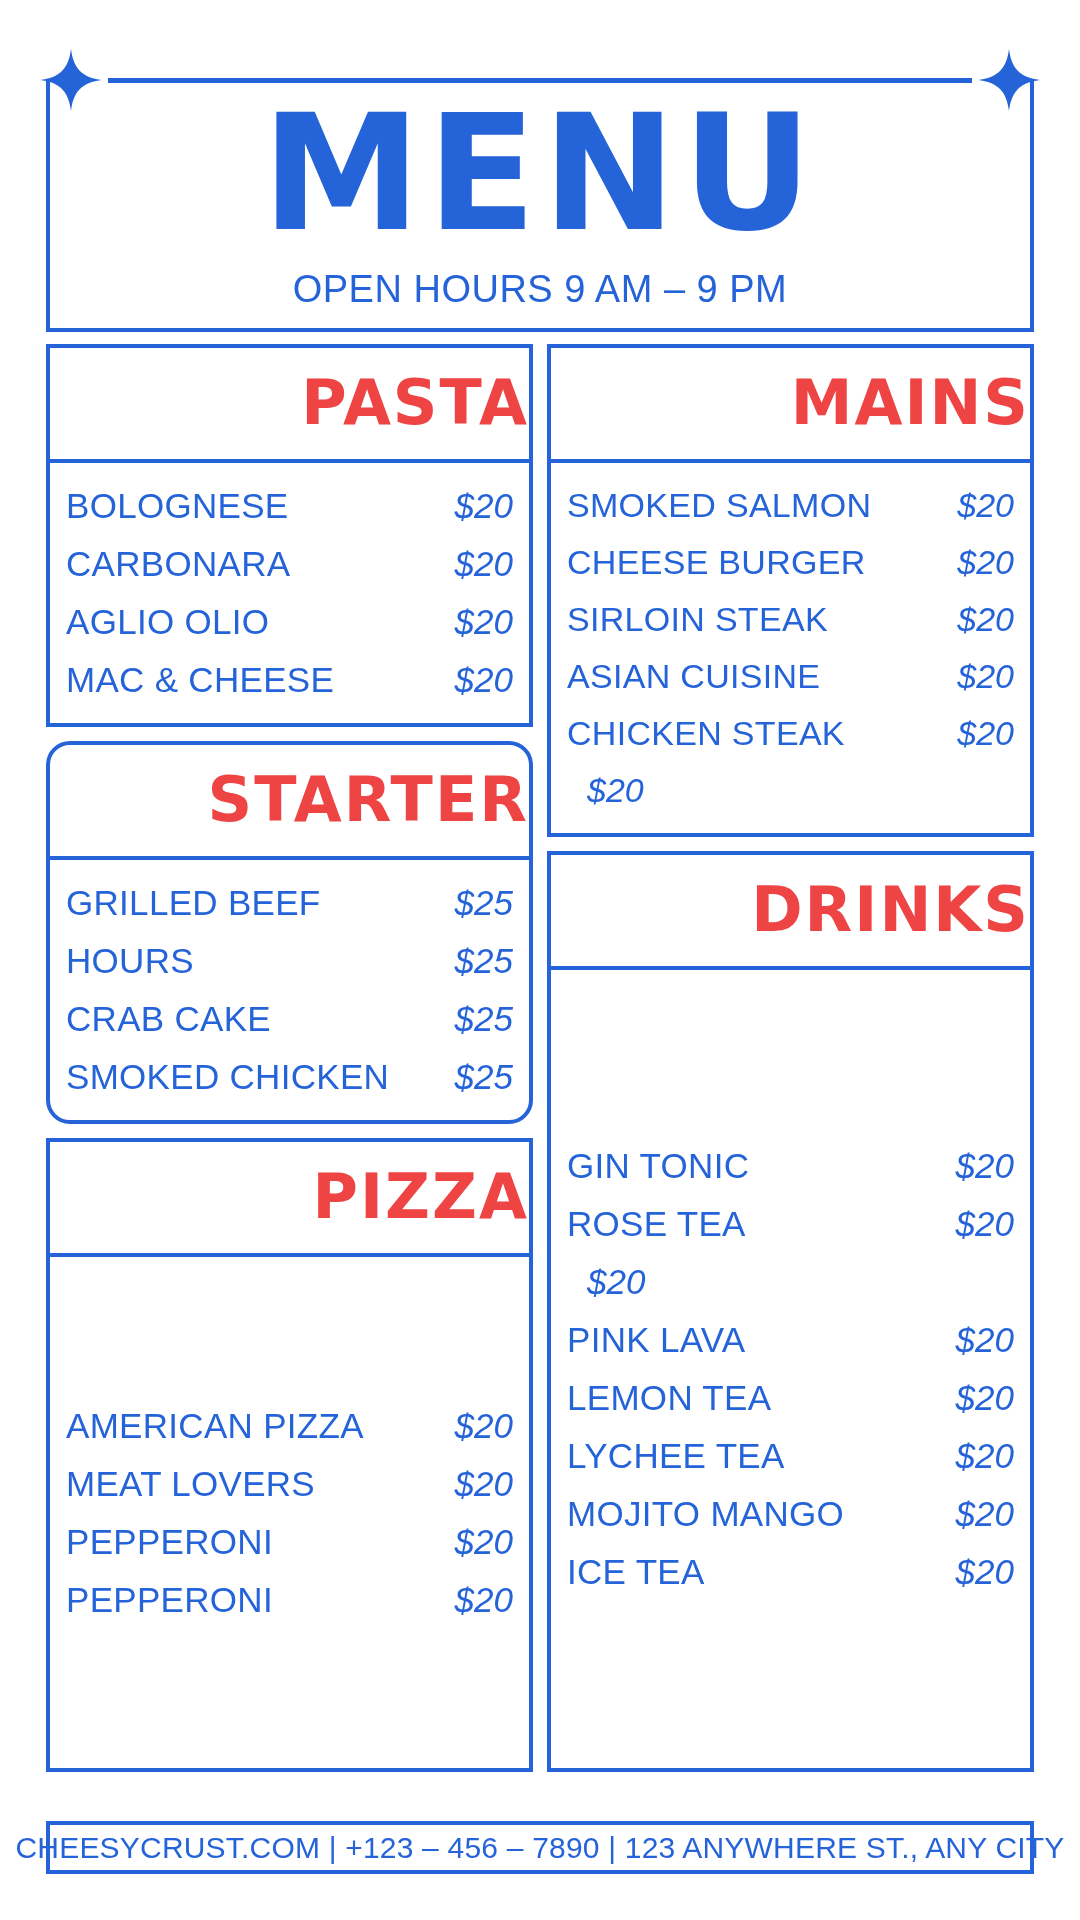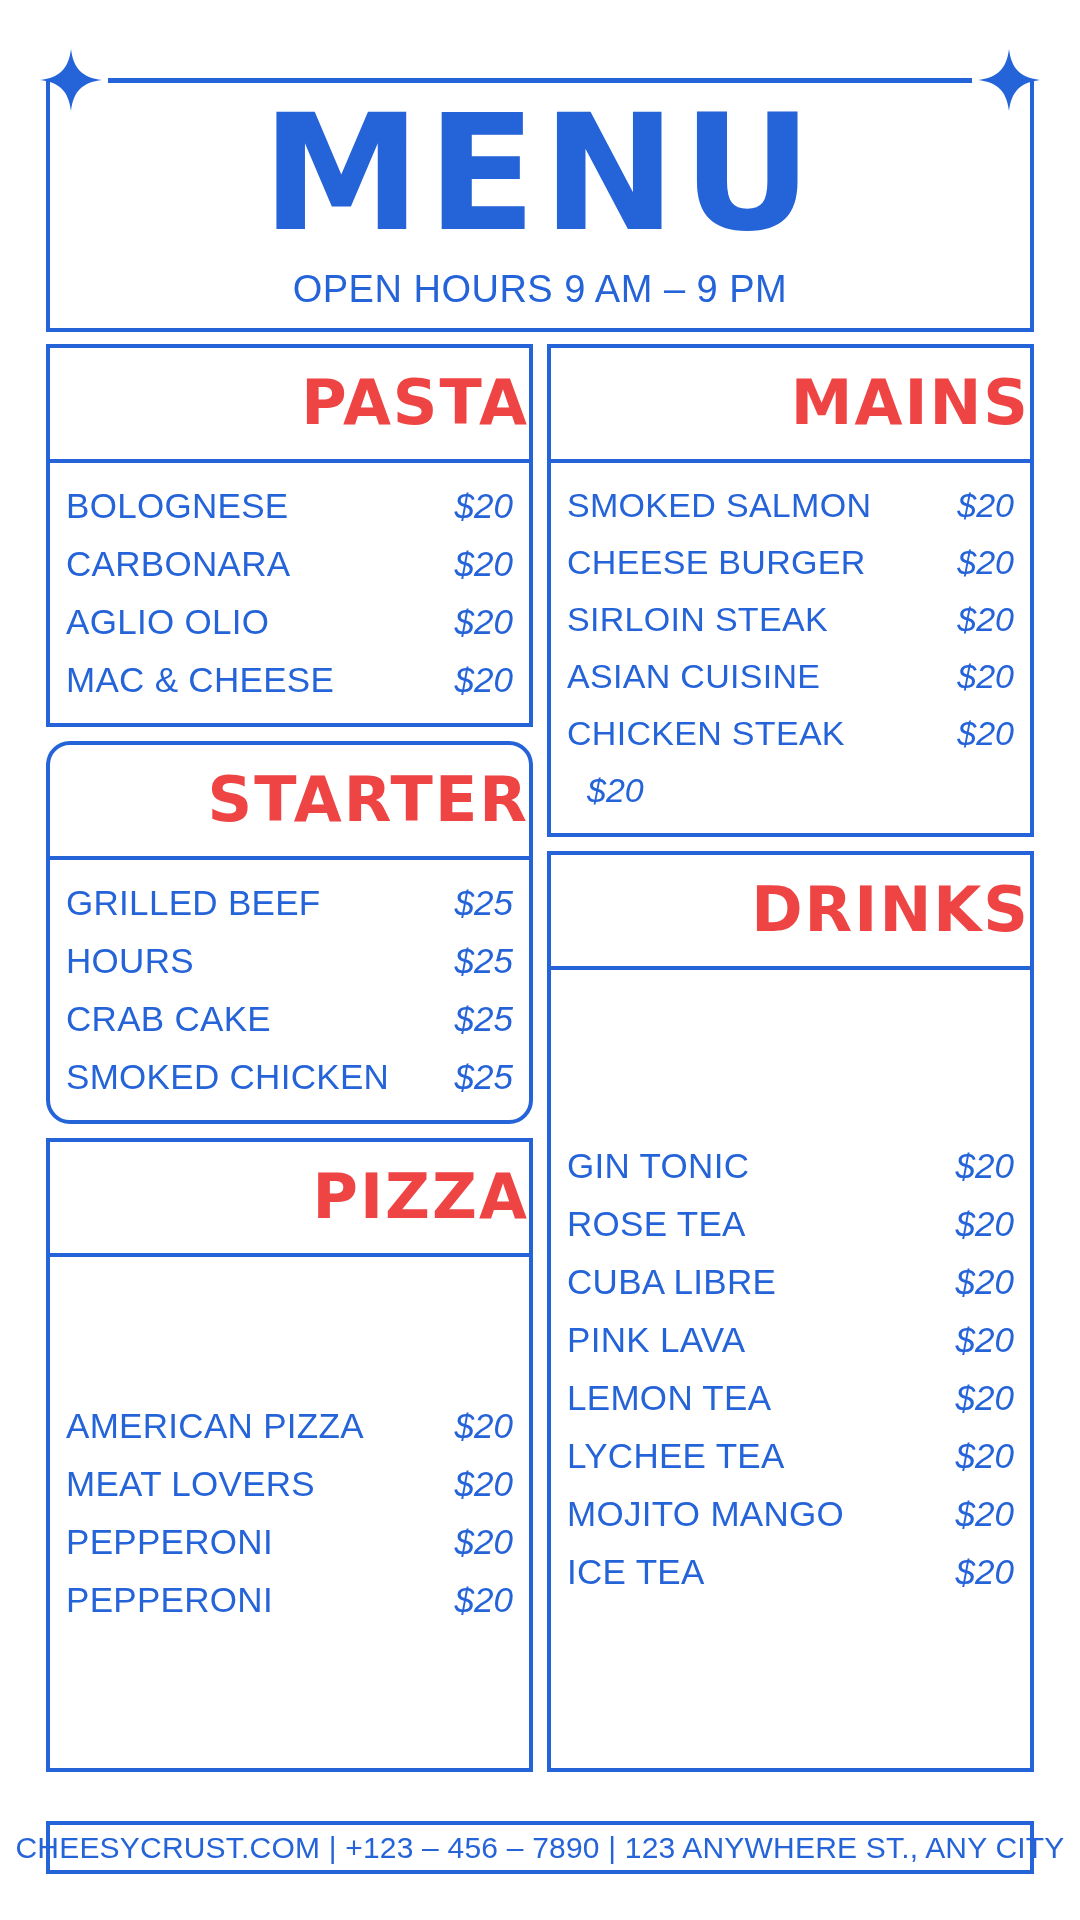--- a/index.html
+++ b/index.html
@@ -296,21 +296,20 @@
         <div class="items">
           <div class="item">
             <span class="item-name">GIN TONIC</span>
             <span class="item-price">$20</span>
           </div>
           <div class="item">
             <span class="item-name">ROSE TEA</span>
             <span class="item-price">$20</span>
           </div>
           <div class="item">
-            <span class="item-name">CUBA LIBRE</span>
             <span class="item-price">$20</span>
           </div>
           <div class="item">
             <span class="item-name">PINK LAVA</span>
             <span class="item-price">$20</span>
           </div>
           <div class="item">
             <span class="item-name">LEMON TEA</span>
             <span class="item-price">$20</span>
           </div>

